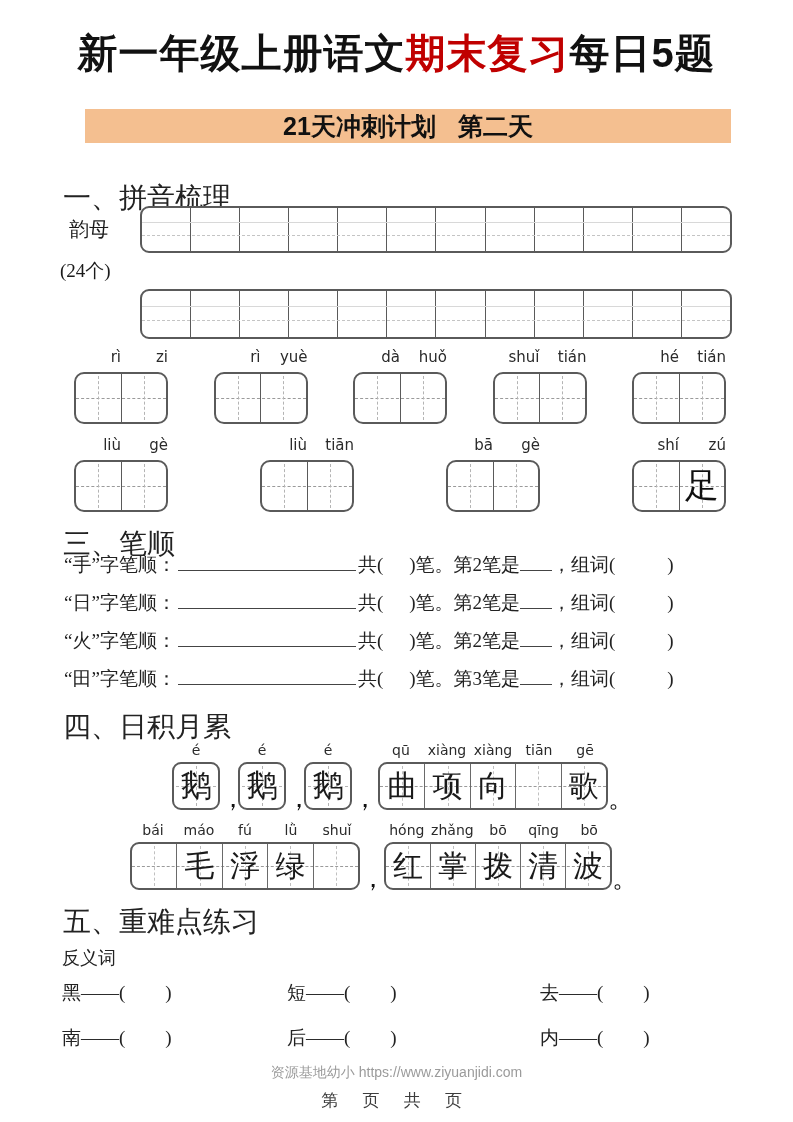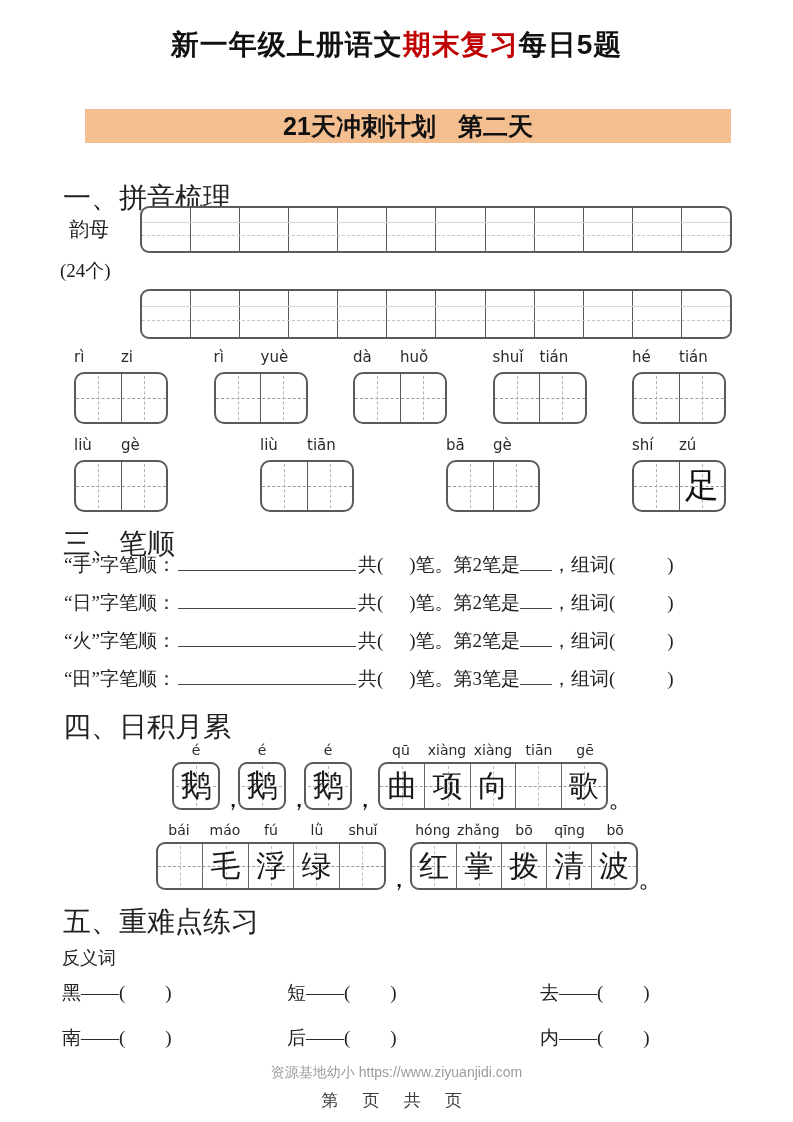--- a/index.html
+++ b/index.html
@@ -4,21 +4,21 @@
 <style>
   * { margin:0; padding:0; box-sizing:border-box; }
   body { background:#fff; }
   .page {
     position:relative; width:793px; height:1122px; background:#ffffff;
     font-family:"Liberation Serif", serif; color:#1a1a1a; overflow:hidden;
   }
   
   .title {
     position:absolute; top:26px; left:0; width:100%; text-align:center;
-    font-family:"Liberation Sans", sans-serif; font-weight:900; font-size:28px;
+    font-family:"Liberation Sans", sans-serif; font-weight:900; font-size:40px;
     letter-spacing:1px; color:#111;
   }
   .title .red { color:#c00000; }
   
   .banner {
     position:absolute; left:85px; top:109px; width:646px; height:34px;
     background:#f4bf90; display:flex; align-items:center; justify-content:center;
     font-family:"Liberation Sans", sans-serif; font-weight:bold; font-size:25px; color:#111;
   }
   .banner .b2 { margin-left:22px; }
@@ -33,21 +33,21 @@
   }
   .pgrid .pline { position:absolute; left:0; right:0; border-top:1px solid #d8d8d8; }
   .pgrid .pl1 { top:33%; }
   .pgrid .pl2 { top:62%; border-top-style:dashed; border-top-color:#c4c4c4; }
   .pgrid .gcell { flex:1; border-right:1.5px solid #5a5a5a; }
   .pgrid .gcell:last-child { border-right:none; }
   
   .wrow { position:absolute; left:74px; width:652px; display:flex; justify-content:space-between; }
   .wunit { width:94px; }
   .wpy { display:flex; height:22px; font-family:"DejaVu Sans", sans-serif; font-size:15px; color:#2a2a2a; }
-  .wpy span { flex:1; text-align:left; }
+  .wpy span { flex:1; text-align:right; }
   .wbox { position:relative; height:52px; border:2px solid #5a5a5a; border-radius:10px; display:flex; background:#fff; margin-top:2px; }
   .wbox .hdash { position:absolute; top:50%; left:0; right:0; border-top:1px dashed #9a9a9a; }
   .wcell { flex:1; position:relative; }
   .wcell::before { content:""; position:absolute; left:50%; top:2px; bottom:2px; border-left:1px dashed #b4b4b4; }
   .wcell + .wcell { border-left:1.5px solid #5a5a5a; }
   .wcell .ch { position:absolute; inset:0; display:flex; align-items:center; justify-content:center; font-size:34px; color:#111; }
   
   .bs-row { position:absolute; left:64px; font-size:19px; white-space:nowrap; color:#222; }
   .ul-long { display:inline-block; width:178px; border-bottom:1.5px solid #444; margin:0 2px; }
   .ul-short { display:inline-block; width:32px; border-bottom:1.5px solid #444; }
@@ -334,21 +334,21 @@
             <span class="ch"></span>
           </div>
           <div class="pcell">
             <span class="ch">歌</span>
           </div>
         </div>
     </div>
     <div class="punct">。</div>
   </div>
 
-  <div class="poem-line" style="left:156px; top:822px">
+  <div class="poem-line" style="left:130px; top:822px">
     <div class="phunit w230">
       <div class="phpy">
           <span>bái</span>
           <span>máo</span>
           <span>fú</span>
           <span>lǜ</span>
           <span>shuǐ</span>
         </div>
       <div class="phbox">
           <div class="hdash"></div>

